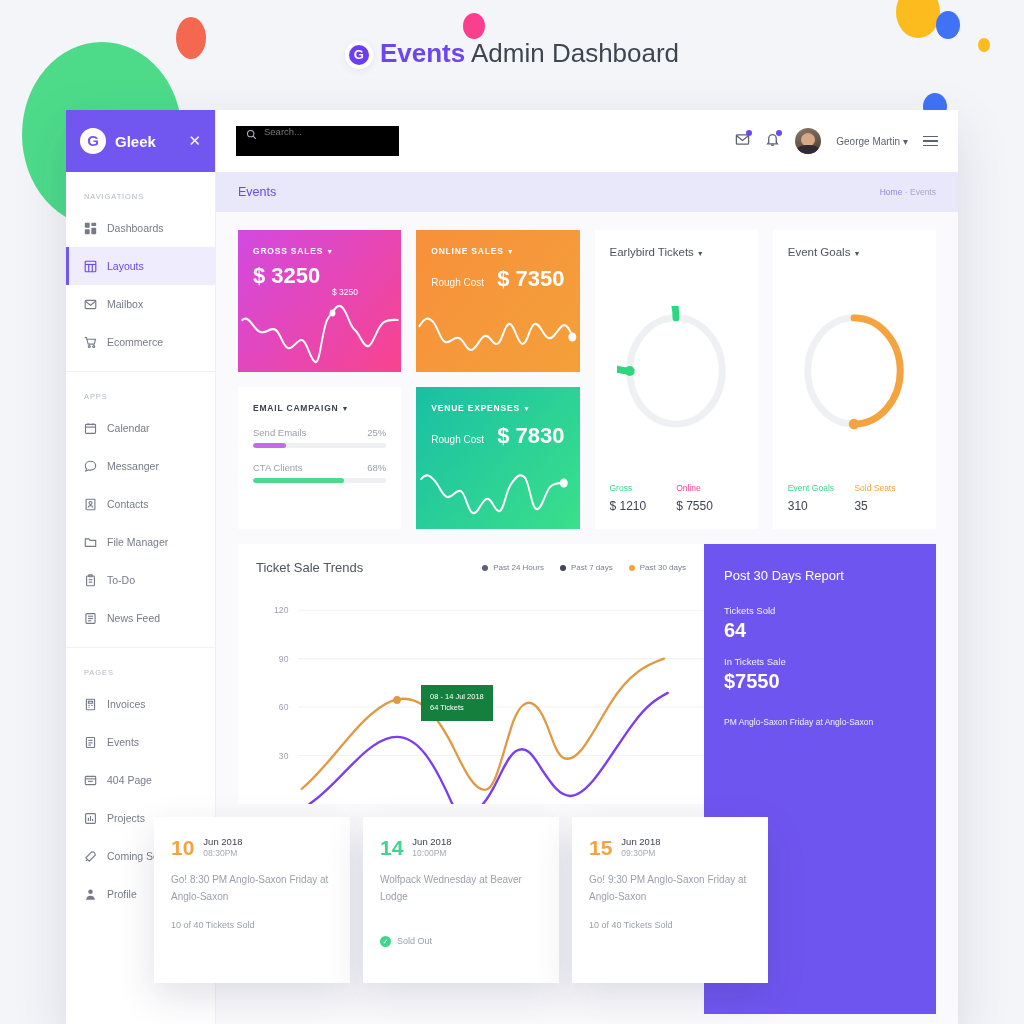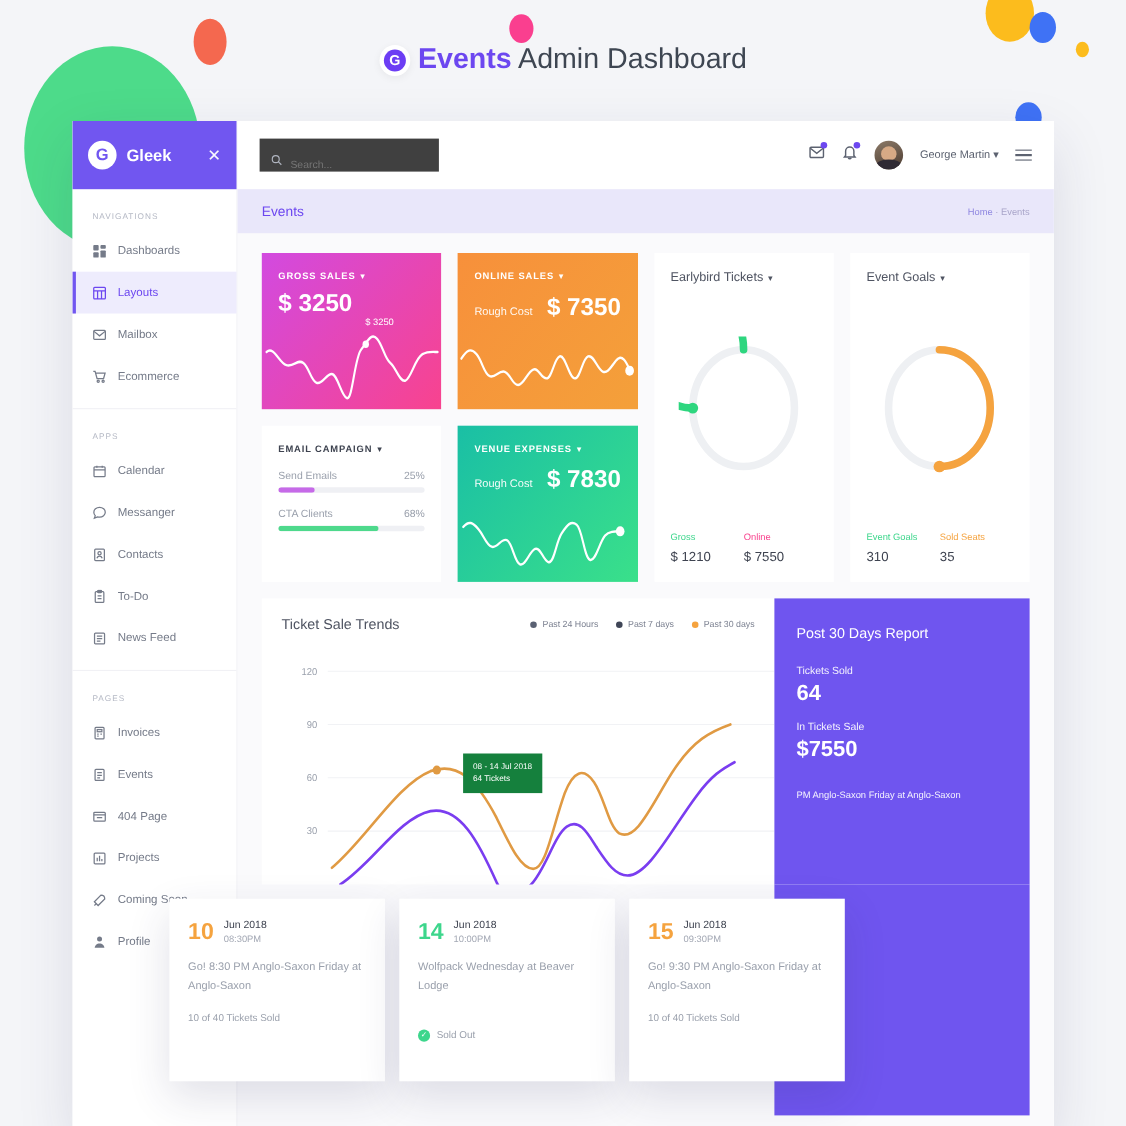--- a/index.html
+++ b/index.html
@@ -67,21 +67,21 @@
   .nav-item .ico svg { width: 13px; height: 13px; display: block; }
   .nav-item.active { background: #eeecfd; color: #6c47f0; }
   .nav-item.active::before {
     content: ""; position: absolute; left: 0; top: 0; bottom: 0; width: 3px; background: #7156f0;
   }
 
   
   .main { flex: 1; display: flex; flex-direction: column; min-width: 0; background: #fafafc; }
   .topbar { height: 62px; background: #fff; display: flex; align-items: center; padding: 0 20px; }
   .search-box {
-    width: 163px; height: 30px; background: #404040; display: flex; align-items: flex-end;
+    width: 163px; height: 30px; background: #000000; display: flex; align-items: flex-start;
     gap: 7px; padding: 0 10px;
   }
   .search-box input {
     border: 0; background: transparent; outline: none; font-size: 9.5px; color: #9ba0ac;
     font-family: "Liberation Sans", sans-serif; width: 100%;
   }
   .topbar-right { margin-left: auto; display: flex; align-items: center; gap: 15px; }
   .ic-badge { position: relative; cursor: pointer; }
   .ic-badge .dot {
     position: absolute; right: -2px; top: -2px; width: 6px; height: 6px; border-radius: 50%;
@@ -281,20 +281,28 @@
         </div>
         <div class="nav-item">
           <span class="ico">
               <svg viewBox="0 0 16 16" fill="none" stroke="currentColor" stroke-width="1.4">
                 <rect x="2.6" y="1.6" width="10.8" height="12.8" rx="1"></rect>
                 <circle cx="8" cy="6.2" r="1.8"></circle>
                 <path d="M5 11.6c.6-1.5 1.7-2.2 3-2.2s2.4.7 3 2.2"></path>
               </svg>
             </span>
           <span>Contacts</span>
+        </div>
+        <div class="nav-item">
+          <span class="ico">
+              <svg viewBox="0 0 16 16" fill="none" stroke="currentColor" stroke-width="1.4">
+                <path d="M1.6 3.6h4.4l1.4 1.8h7v7.4h-12.8z"></path>
+              </svg>
+            </span>
+          <span>File Manager</span>
         </div>
         <div class="nav-item">
           <span class="ico">
               <svg viewBox="0 0 16 16" fill="none" stroke="currentColor" stroke-width="1.4">
                 <rect x="3.2" y="2.4" width="9.6" height="12" rx="1"></rect>
                 <rect x="5.8" y="1" width="4.4" height="2.4" rx=".6"></rect>
                 <line x1="5.8" y1="7" x2="10.2" y2="7"></line>
                 <line x1="5.8" y1="10" x2="10.2" y2="10"></line>
               </svg>
             </span>

